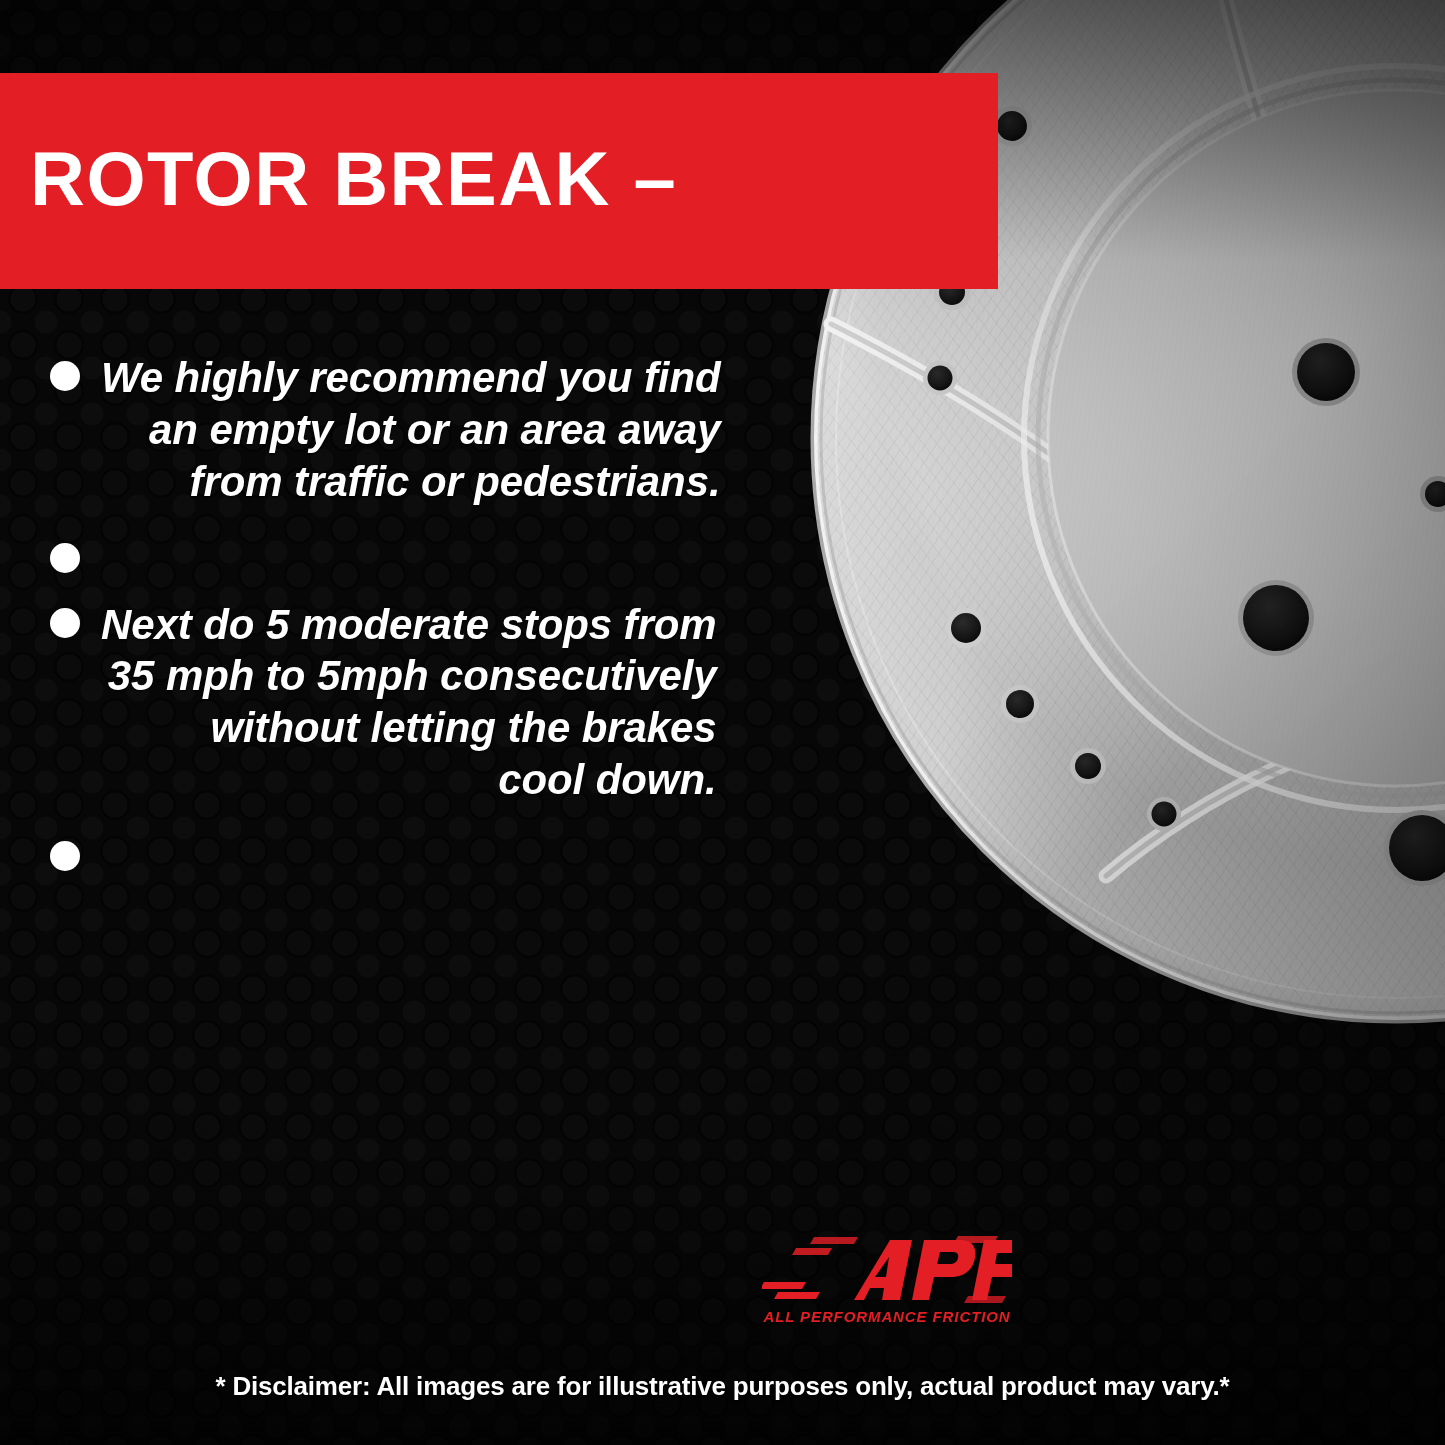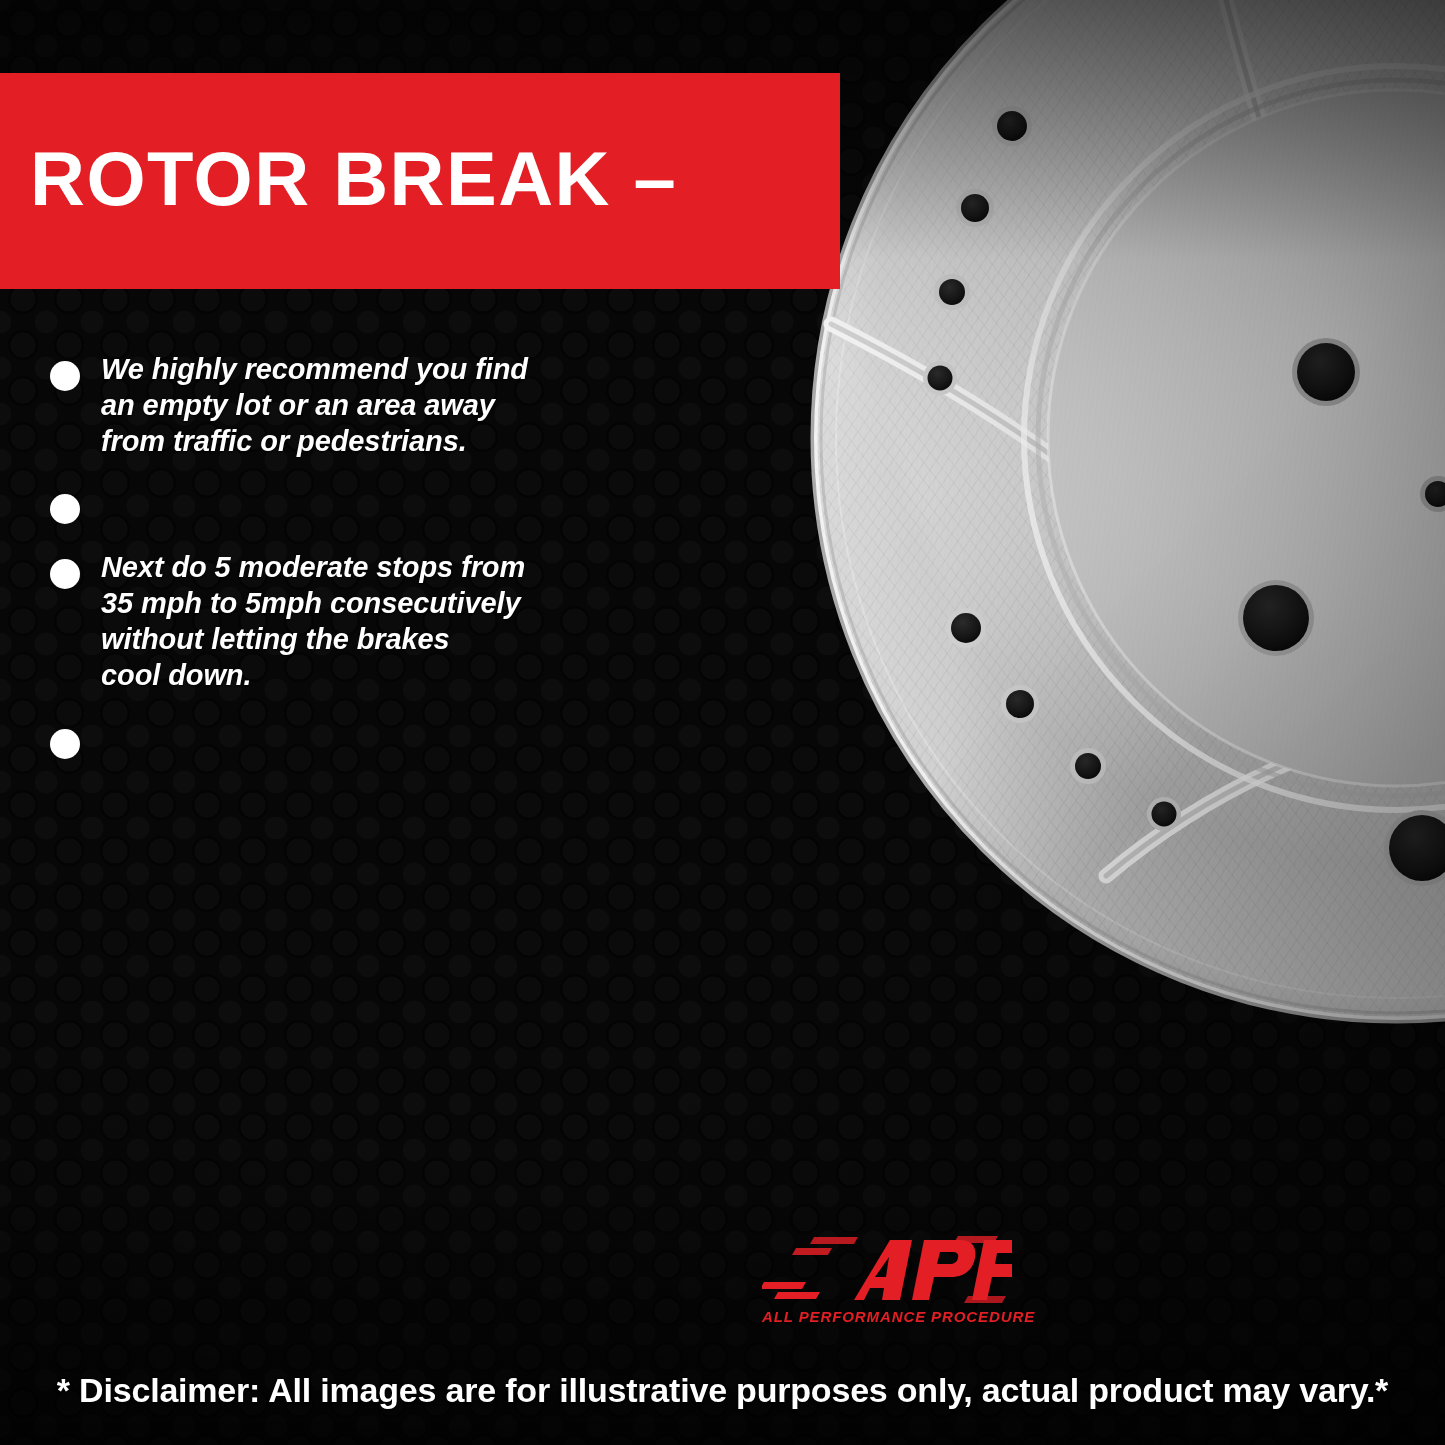--- a/index.html
+++ b/index.html
@@ -52,21 +52,21 @@
     left: 806px; top: -152px;
     width: 1180px; height: 1180px;
     pointer-events: none;
   }
   .rotor-svg { display: block; width: 100%; height: 100%; }
 
   
   .title-banner {
     position: absolute;
     left: 0; top: 73px;
-    width: 840px; height: 216px;
+    width: 998px; height: 216px;
     background: var(--brand-red, #E31E24);
     display: flex;
     flex-direction: column;
     justify-content: center;
     padding: 2px 0 6px 30px;
   }
   .title-line {
     color: #fff;
     font-family: "Liberation Sans", sans-serif;
     font-weight: 700;
@@ -95,25 +95,26 @@
     border-radius: 50%;
     background: #fff;
     margin-top: 9px;
     margin-right: 21px;
   }
   .bullet-text {
     color: #ffffff;
     font-family: "Liberation Sans", sans-serif;
     font-weight: 700;
     font-style: italic;
-    font-size: 29px;
+    font-size: 42px;
     line-height: 1.235;
     letter-spacing: -0.1px;
     white-space: pre-line;
     text-shadow: 0 1px 2px rgba(0,0,0,.85);
+    text-align: right;
   }
 
   
   .logo {
     position: absolute;
     left: 762px; top: 1234px;
     width: 250px; height: 108px;
   }
   .logo-mark {
     position: relative;
@@ -136,21 +137,21 @@
 
   
   .disclaimer {
     position: absolute;
     left: 0; top: 1371px;
     width: 1445px;
     text-align: center;
     color: #fff;
     font-family: "Liberation Sans", sans-serif;
     font-weight: 700;
-    font-size: 34px;
+    font-size: 26px;
     letter-spacing: -0.2px;
     white-space: nowrap;
     text-shadow: 0 1px 3px rgba(0,0,0,.9);
   }
 </style>
 </head>
 <body>
 
 <div id="page">
 
@@ -364,18 +365,18 @@
           <path d="M206 62 L244 62 L240 69 L202 69 Z" opacity=".75"></path>
 
           <path d="M92 66 L128 6 L150 6 L138 66 L120 66 L122 54 L108 54 L102 66 Z M113 43 L124 43 L127 23 Z"></path>
 
           <path d="M150 66 L162 6 L198 6 C210 6 215 13 213 24 C211 36 202 43 189 43 L172 43 L167 66 Z M175 30 L188 30 C192 30 195 28 196 24 C197 20 195 18 191 18 L178 18 Z"></path>
 
           <path d="M210 66 L222 6 L262 6 L259 19 L235 19 L233 30 L254 30 L251 43 L230 43 L225 66 Z"></path>
         </g>
       </svg>
     </div>
-    <div class="logo-tagline">ALL PERFORMANCE PROCEDURE</div>
+    <div class="logo-tagline">ALL PERFORMANCE FRICTION</div>
   </div>
 
   <div class="disclaimer">* Disclaimer: All images are for illustrative purposes only, actual product may vary.*</div>
 
 </div>
 
 </body></html>

